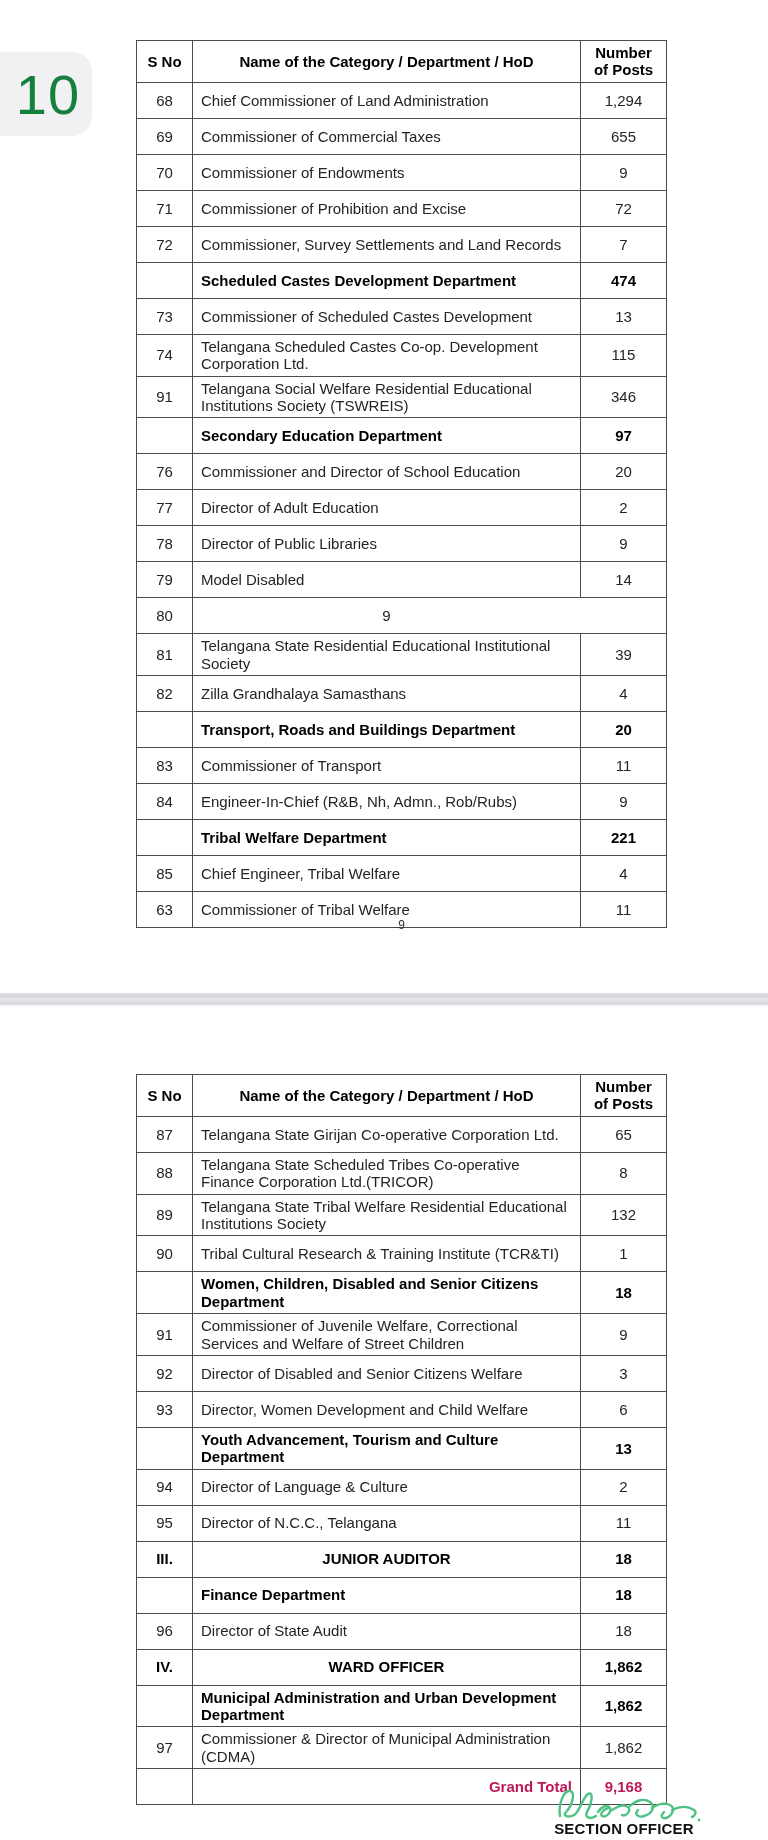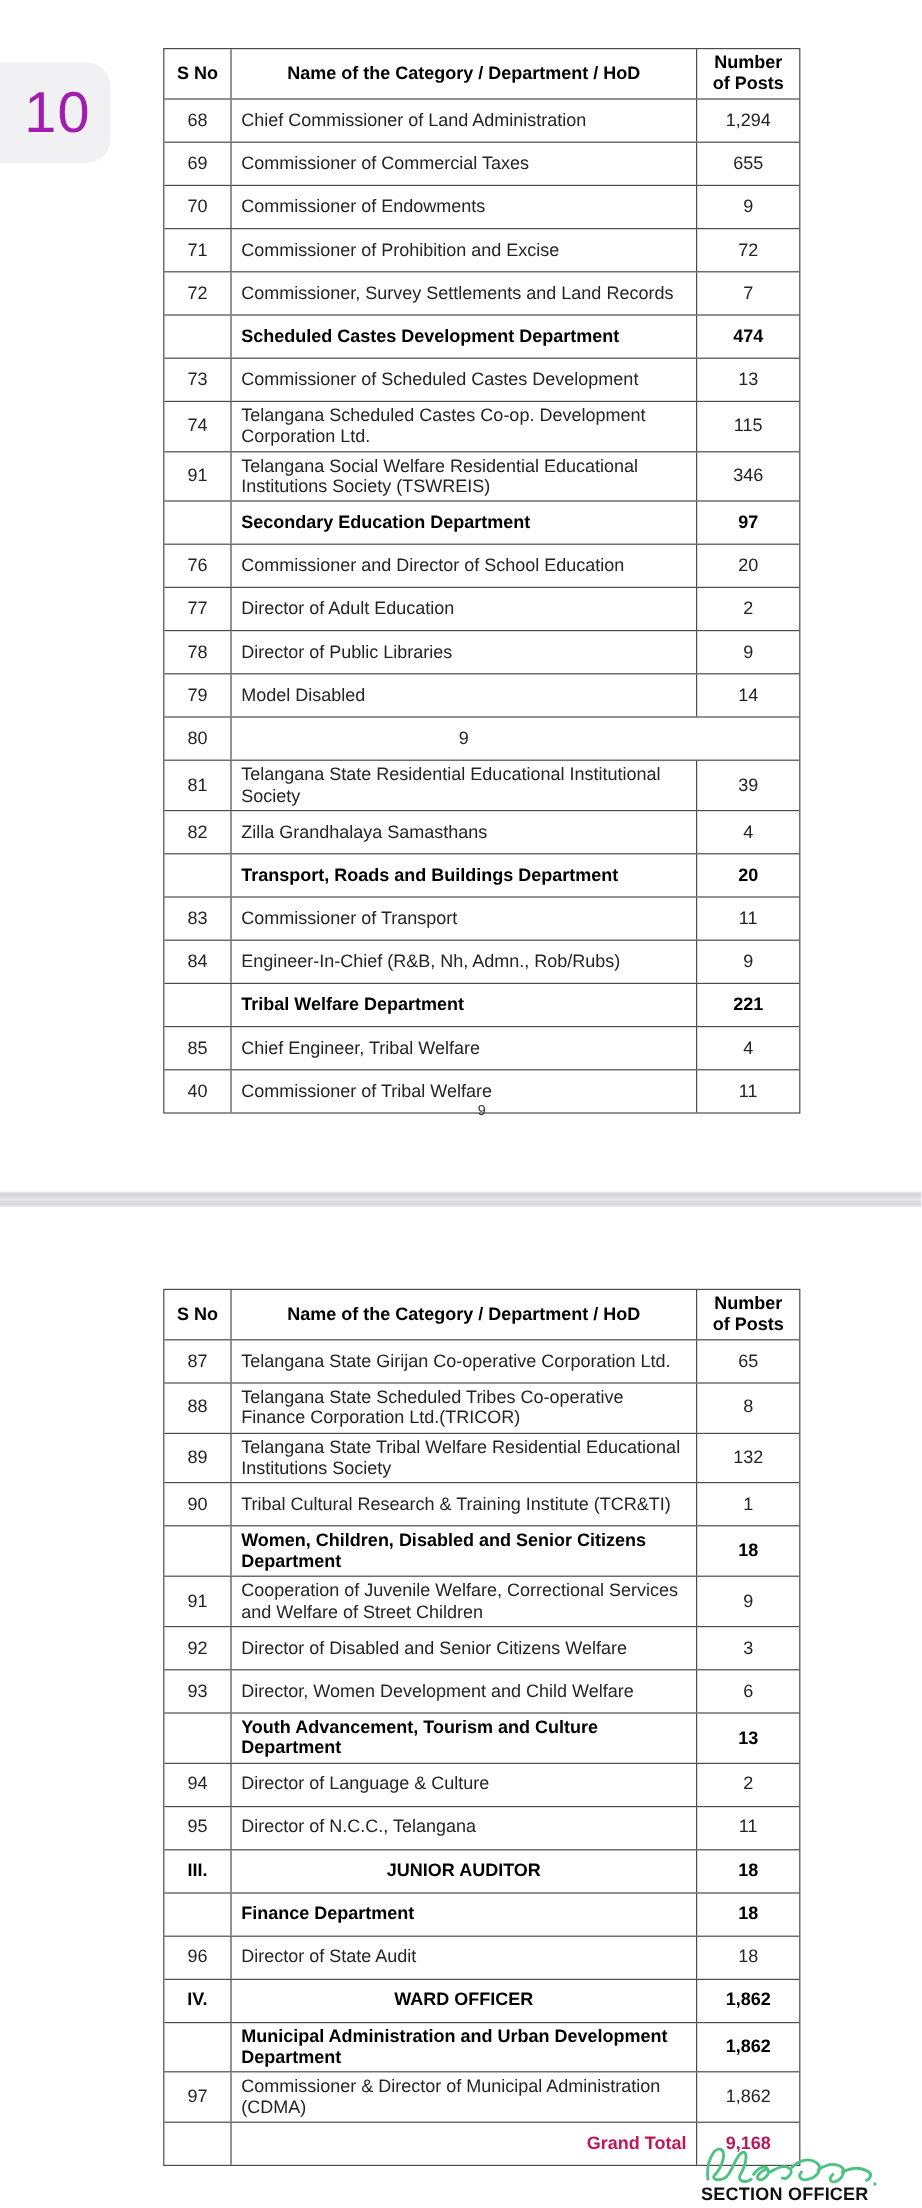--- a/index.html
+++ b/index.html
@@ -6,21 +6,21 @@
   body{
     width:768px;height:1840px;position:relative;background:#ffffff;
     font-family:"Liberation Sans", sans-serif;color:#222;overflow:hidden;
   }
   
   .page-badge{
     position:absolute;left:-22px;top:52px;width:114px;height:84px;
     background:#f1f1f4;border-radius:20px;display:flex;align-items:center;
     justify-content:center;padding-left:26px;box-sizing:border-box;
   }
-  .page-badge span{font-size:48px;color:#a21caf;letter-spacing:1px;}
+  .page-badge span{font-size:56px;color:#15803d;letter-spacing:1px;}
   .edge-fragment{
     position:absolute;left:-7px;top:74px;width:13px;height:30px;
     border:3px solid #4a4a4a;border-radius:50%;background:transparent;
   }
   
   .table{
     position:absolute;left:136px;width:531px;background:#fff;
     border:1px solid #4b4b4b;box-sizing:border-box;
   }
   .table1{top:40px;}
@@ -48,21 +48,21 @@
   .page-num{
     position:absolute;top:918px;left:136px;width:531px;text-align:center;
     font-size:12px;color:#333;
   }
   
   .page-divider{
     position:absolute;left:0;top:993px;width:768px;height:13px;
     background:linear-gradient(180deg,#e3e3e7 0%,#d4d4d8 22%,#e7e7eb 50%,#d7d7db 82%,#f3f3f4 100%);
   }
   
-  .sign-block{position:absolute;left:564px;top:1784px;width:180px;height:56px;}
+  .sign-block{position:absolute;left:534px;top:1784px;width:180px;height:56px;}
   .sign-label{
     position:absolute;left:0;top:36px;width:180px;text-align:center;
     font-size:15px;font-weight:700;color:#111;letter-spacing:0.2px;
   }
   .sign-svg{position:absolute;left:18px;top:-2px;z-index:2;}
 </style>
 </head>
 <body>
 
 <div class="edge-fragment"></div>
@@ -180,21 +180,21 @@
       <div class="td sno"></div>
       <div class="td name">Tribal Welfare Department</div>
       <div class="td posts">221</div>
     </div>
     <div class="tr row-item">
       <div class="td sno">85</div>
       <div class="td name">Chief Engineer, Tribal Welfare</div>
       <div class="td posts">4</div>
     </div>
     <div class="tr row-item">
-      <div class="td sno">40</div>
+      <div class="td sno">63</div>
       <div class="td name">Commissioner of Tribal Welfare</div>
       <div class="td posts">11</div>
     </div>
   </div>
 
 <div class="page-num">9</div>
 
 <div class="page-divider"></div>
 
 <div class="table table2">
@@ -223,21 +223,21 @@
       <div class="td name">Tribal Cultural Research &amp; Training Institute (TCR&amp;TI)</div>
       <div class="td posts">1</div>
     </div>
     <div class="tr row-dept">
       <div class="td sno"></div>
       <div class="td name">Women, Children, Disabled and Senior Citizens Department</div>
       <div class="td posts">18</div>
     </div>
     <div class="tr row-item">
       <div class="td sno">91</div>
-      <div class="td name">Cooperation of Juvenile Welfare, Correctional Services and Welfare of Street Children</div>
+      <div class="td name">Commissioner of Juvenile Welfare, Correctional Services and Welfare of Street Children</div>
       <div class="td posts">9</div>
     </div>
     <div class="tr row-item">
       <div class="td sno">92</div>
       <div class="td name">Director of Disabled and Senior Citizens Welfare</div>
       <div class="td posts">3</div>
     </div>
     <div class="tr row-item">
       <div class="td sno">93</div>
       <div class="td name">Director, Women Development and Child Welfare</div>

